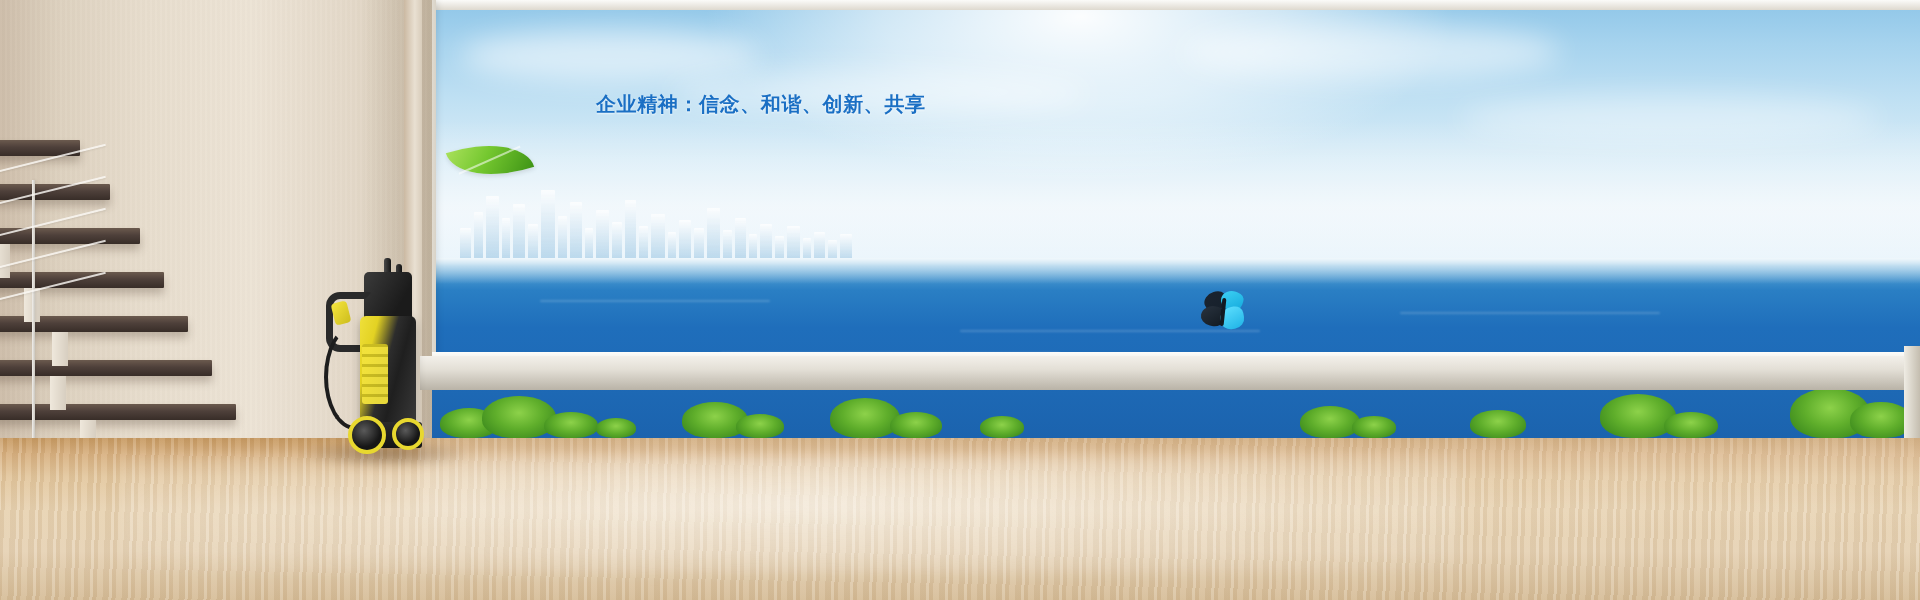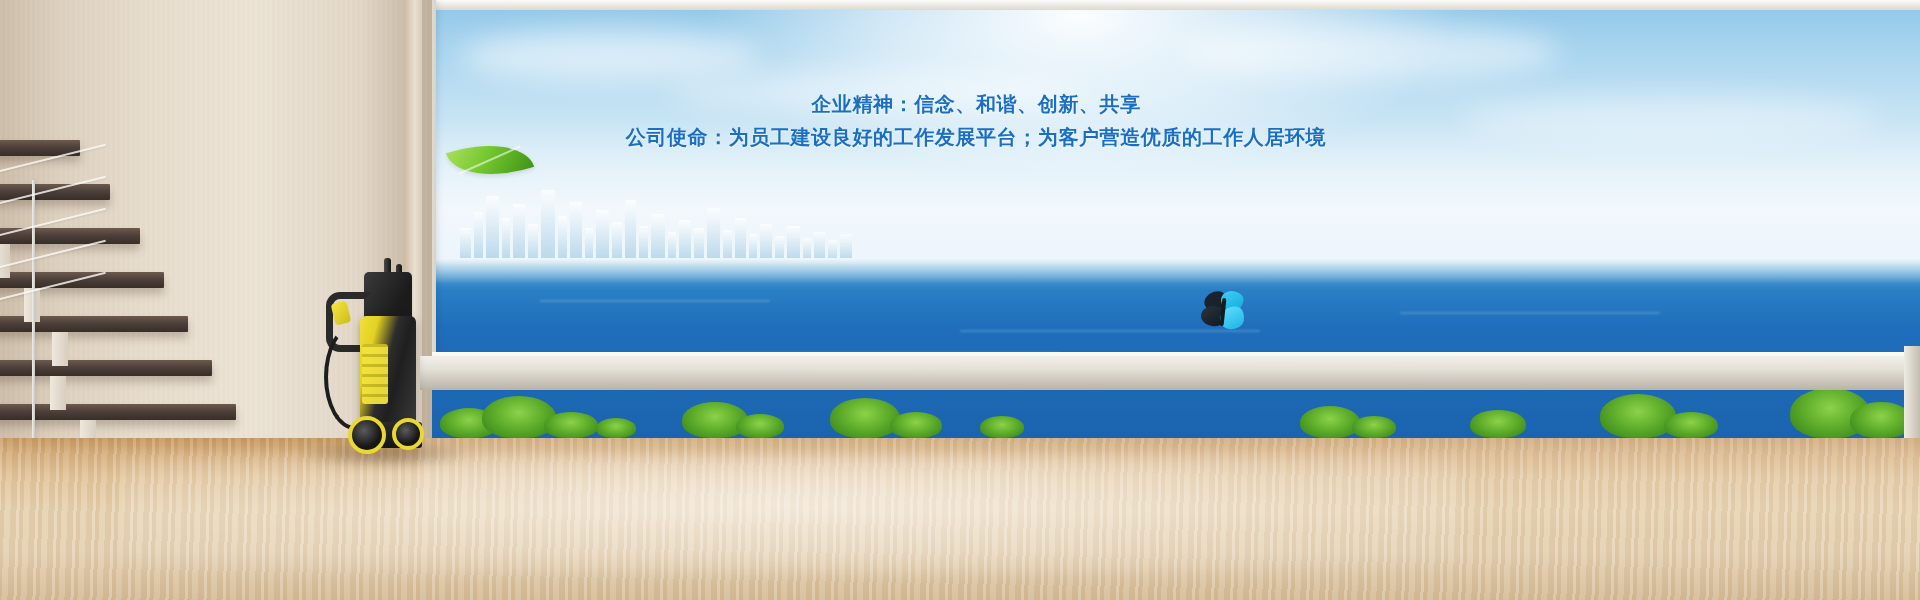--- a/index.html
+++ b/index.html
@@ -284,21 +284,21 @@
   .philosophy{
     position:absolute;left:596px;top:88px;width:760px;
     color:#1a6fc4;
     font-weight:bold;
     font-size:20px;
     line-height:33px;
     letter-spacing:.6px;
     text-shadow:0 1px 2px rgba(255,255,255,.75);
     white-space:nowrap;
   }
-  .philosophy .line{display:block;text-align:center;}
+  .philosophy .line{display:block;}
 
   
   .glass-reflect{
     position:absolute;left:420px;top:438px;width:1500px;height:162px;
     background:linear-gradient(to bottom, rgba(255,255,255,.22), rgba(255,255,255,0) 60%);
     pointer-events:none;
   }
 </style>
 </head>
 <body>
@@ -385,21 +385,20 @@
       </div>
     <div class="leaf small"></div>
 
     <div class="frame-top"></div>
     <div class="frame-left"></div>
     <div class="frame-sill"></div>
   </div>
 
   <div class="philosophy">
     <span class="line">企业精神：信念、和谐、创新、共享</span>
-    <span class="line">公司使命：为员工建设良好的工作发展平台；为客户营造优质的工作人居环境</span>
   </div>
 
   <div class="wall">
     <div class="wall-texture"></div>
     <div class="wall-shadow-r"></div>
 
     <div class="stairs">
       <div class="step" style="left:-30px;top:0px;width:120px;"></div>
       <div class="step" style="left:-30px;top:44px;width:150px;"></div>
       <div class="step" style="left:-30px;top:88px;width:180px;"></div>

